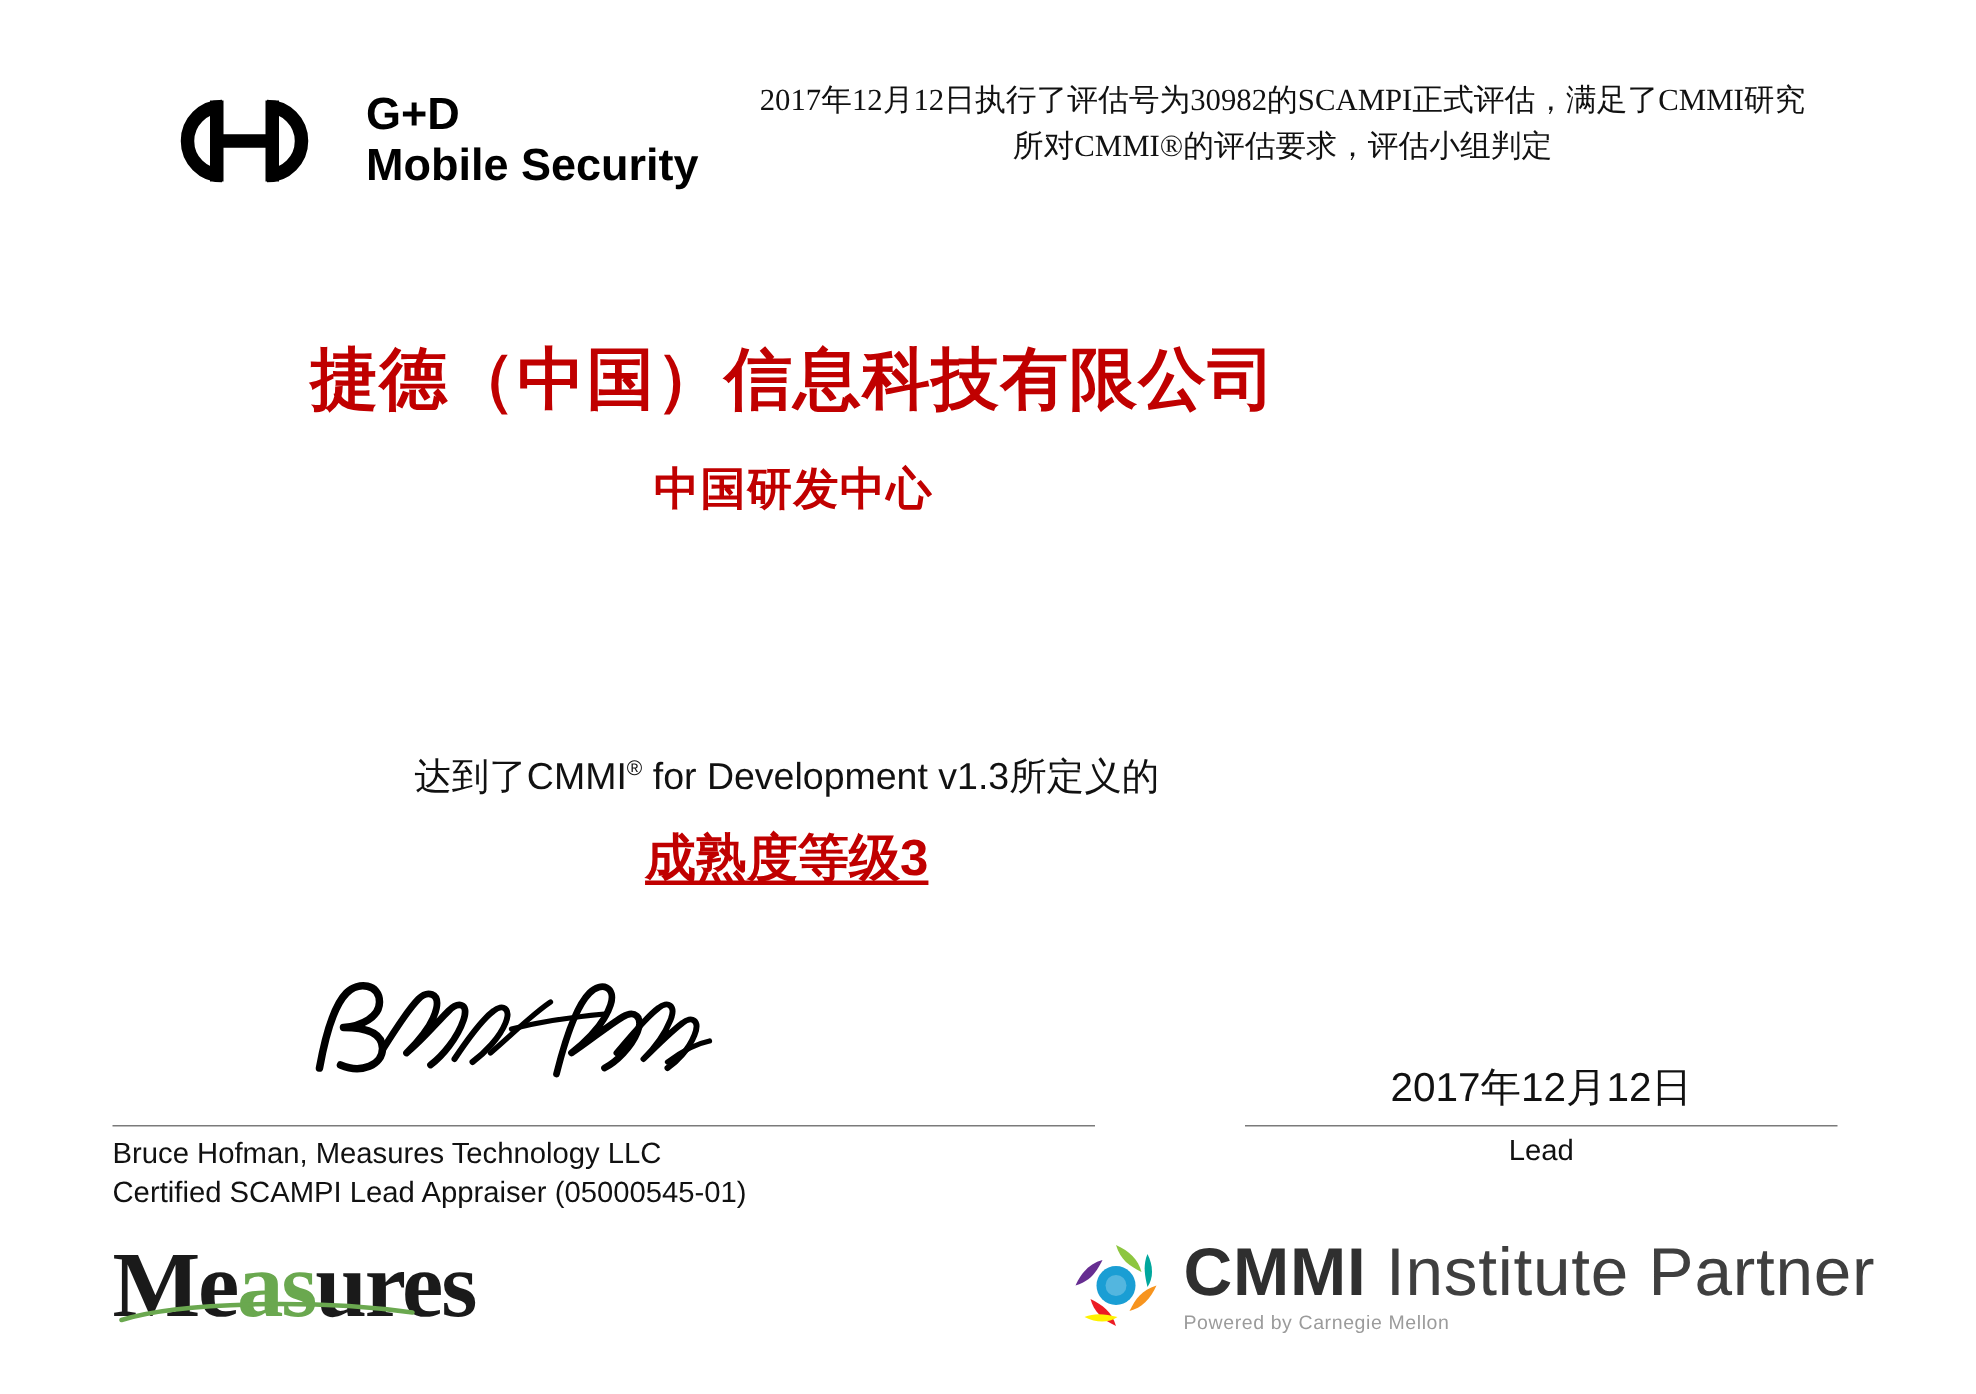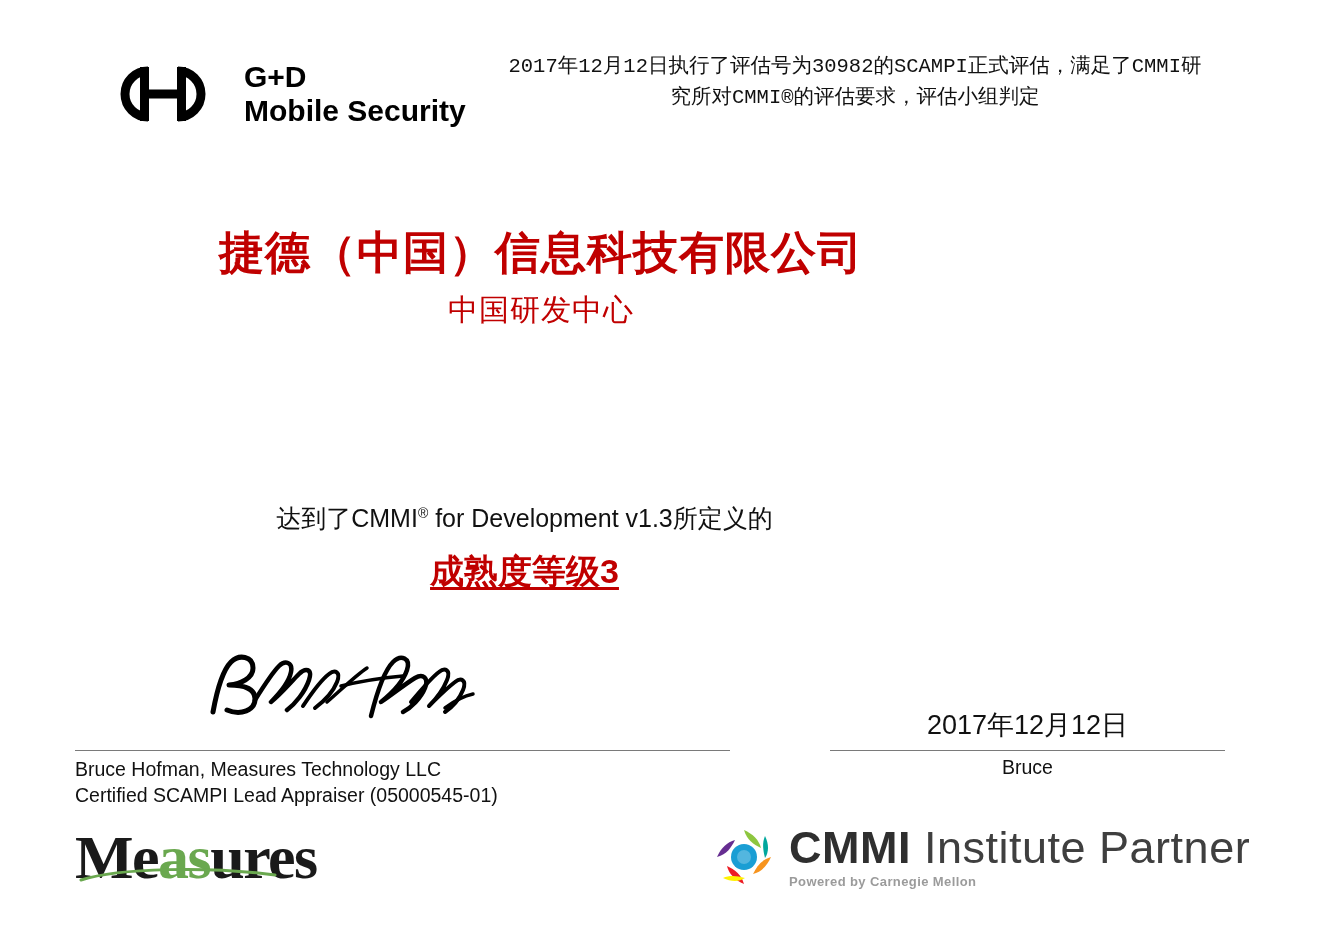--- a/index.html
+++ b/index.html
@@ -52,42 +52,42 @@
 
   .header-note {
     position: absolute;
     left: 500px;
     top: 0px;
     width: 710px;
     text-align: center;
     font-size: 20.5px;
     line-height: 1.5;
     color: #111;
-    font-family: Liberation Mono, monospace;
+    font-family: Liberation Serif, serif;
   }
 
   
   .company-block {
     position: absolute;
     top: 228px;
-    left: 12px;
+    left: 0;
     width: 1058px;
     text-align: center;
   }
   .company-name {
     font-size: 45px;
     font-weight: bold;
     color: #c00000;
     letter-spacing: 1px;
     line-height: 1.1;
   }
   .company-sub {
-    margin-top: 12px;
+    margin-top: 28px;
     font-size: 30px;
-    font-weight: normal;
+    font-weight: bold;
     color: #c00000;
     letter-spacing: 1px;
   }
 
   
   .maturity-block {
     position: absolute;
     top: 502px;
     left: 0;
     width: 1049px;
@@ -213,21 +213,20 @@
     color: #3f3f3f;
     letter-spacing: 0.5px;
     line-height: 1;
   }
   .cmmi-main b { font-weight: bold; color: #2f2f2f; }
   .cmmi-powered {
     margin-top: 4px;
     font-size: 13px;
     color: #9b9b9b;
     letter-spacing: 0.4px;
-    font-weight: bold;
   }
 </style>
 </head>
 <body>
 
 <div id="certificate">
 
   <div class="header">
     <div class="gd-logo-wrap">
       <div class="gd-mark">
@@ -274,21 +273,21 @@
         </g>
       </svg>
     </div>
     <div class="sig-line"></div>
     <div class="sig-caption">
       <div>Bruce Hofman, Measures Technology LLC</div>
       <div>Certified SCAMPI Lead Appraiser (05000545-01)</div>
     </div>
     <div class="date-value">2017年12月12日</div>
     <div class="date-line"></div>
-    <div class="date-label">Bruce</div>
+    <div class="date-label">Lead</div>
   </div>
 
   <div class="measures-logo">
     <div class="measures-text"><span>Me</span><span class="green">as</span><span>ures</span></div>
     <div class="measures-swoosh">
       <svg width="200" height="18" viewBox="0 0 200 18" xmlns="http://www.w3.org/2000/svg">
         <path d="M2 14 C40 2 130 0 196 9" stroke="#6aa84f" stroke-width="3" fill="none" stroke-linecap="round"></path>
       </svg>
     </div>
   </div>

